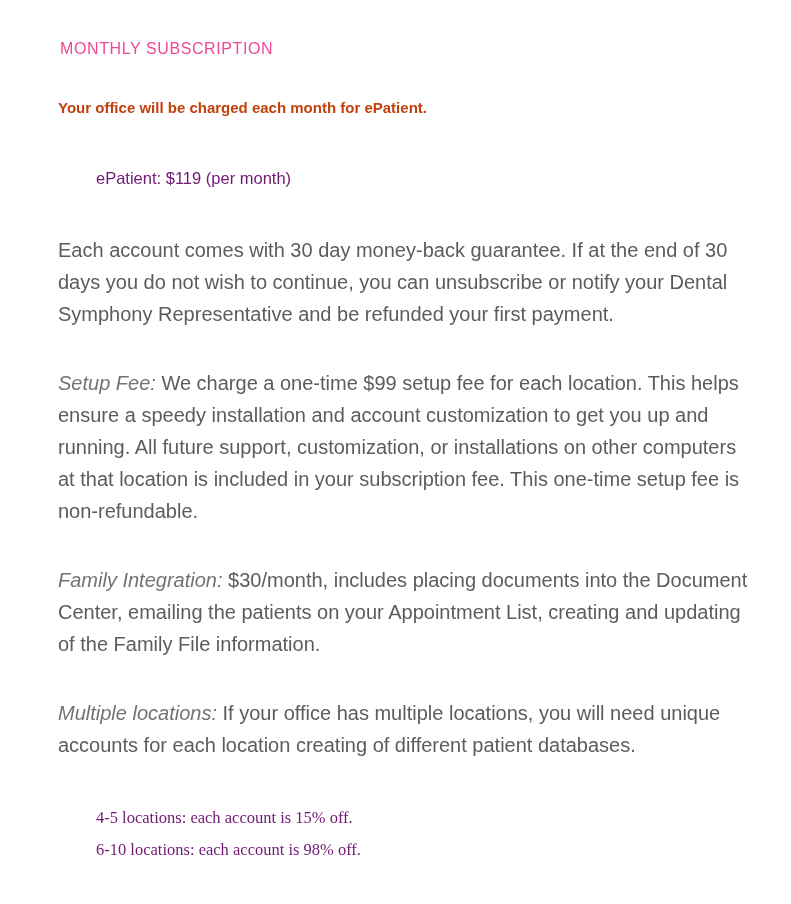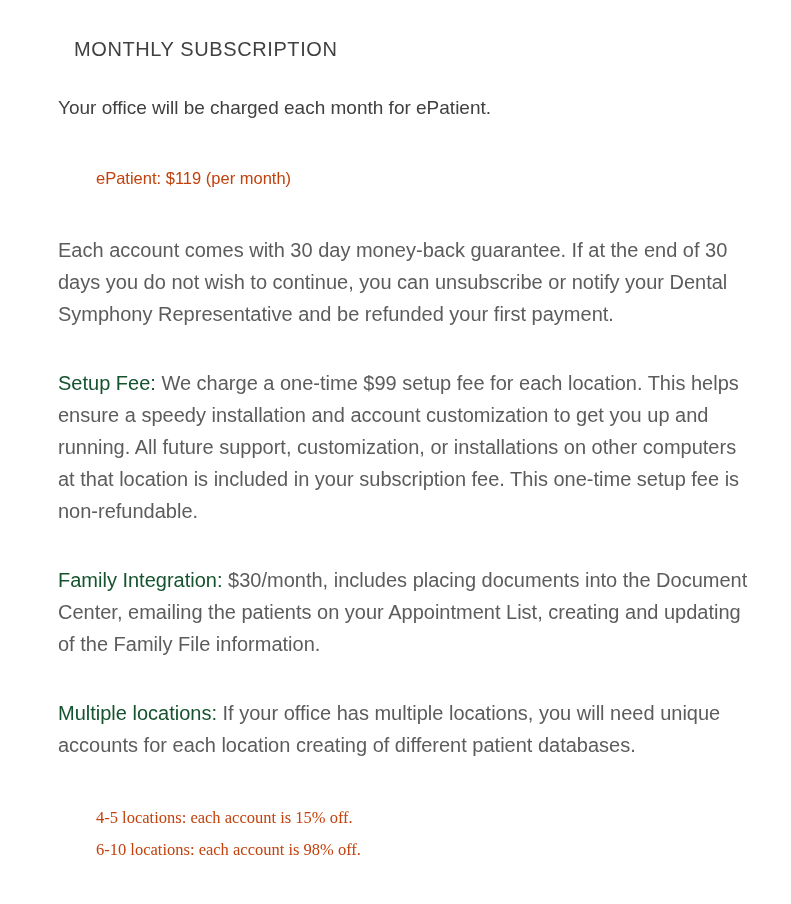--- a/index.html
+++ b/index.html
@@ -15,41 +15,41 @@
     overflow: hidden;
   }
   .page {
     box-sizing: border-box;
     width: 791px;
     height: 904px;
     padding: 34px 41px 0 58px;
     background: #ffffff;
   }
   .page-title {
-    font-size: 20px;
+    font-size: 16px;
     font-weight: 300;
     letter-spacing: 0.6px;
-    color: #404040;
+    color: #ec4899;
     line-height: 30px;
-    margin: 0 0 0 16px;
+    margin: 0 0 0 2px;
     text-transform: uppercase;
     white-space: nowrap;
   }
   .intro {
-    font-size: 19px;
-    font-weight: 400;
-    color: #404040;
+    font-size: 15px;
+    font-weight: 700;
+    color: #c2410c;
     line-height: 32px;
     margin: 28px 0 0 0;
     max-width: 695px;
   }
   .indented-line {
     font-size: 16.5px;
     font-weight: 400;
-    color: #c2410c;
+    color: #701a75;
     line-height: 32px;
     margin: 0;
     padding-left: 38px;
   }
   .price-block {
     margin-top: 38px;
   }
   .para {
     font-size: 20px;
     font-weight: 400;
@@ -58,21 +58,22 @@
     margin: 0;
     max-width: 695px;
   }
   .para-gap-lg {
     margin-top: 40px;
   }
   .para-gap {
     margin-top: 37px;
   }
   .lead-label {
-    color: #14532d;
+    color: #737373;
+    font-style: italic;
   }
   .discount-list {
     margin-top: 41px;
     font-family: Liberation Serif, serif;
   }
   .discount-list .indented-line {
     white-space: nowrap;
   }
 </style>
 </head>

